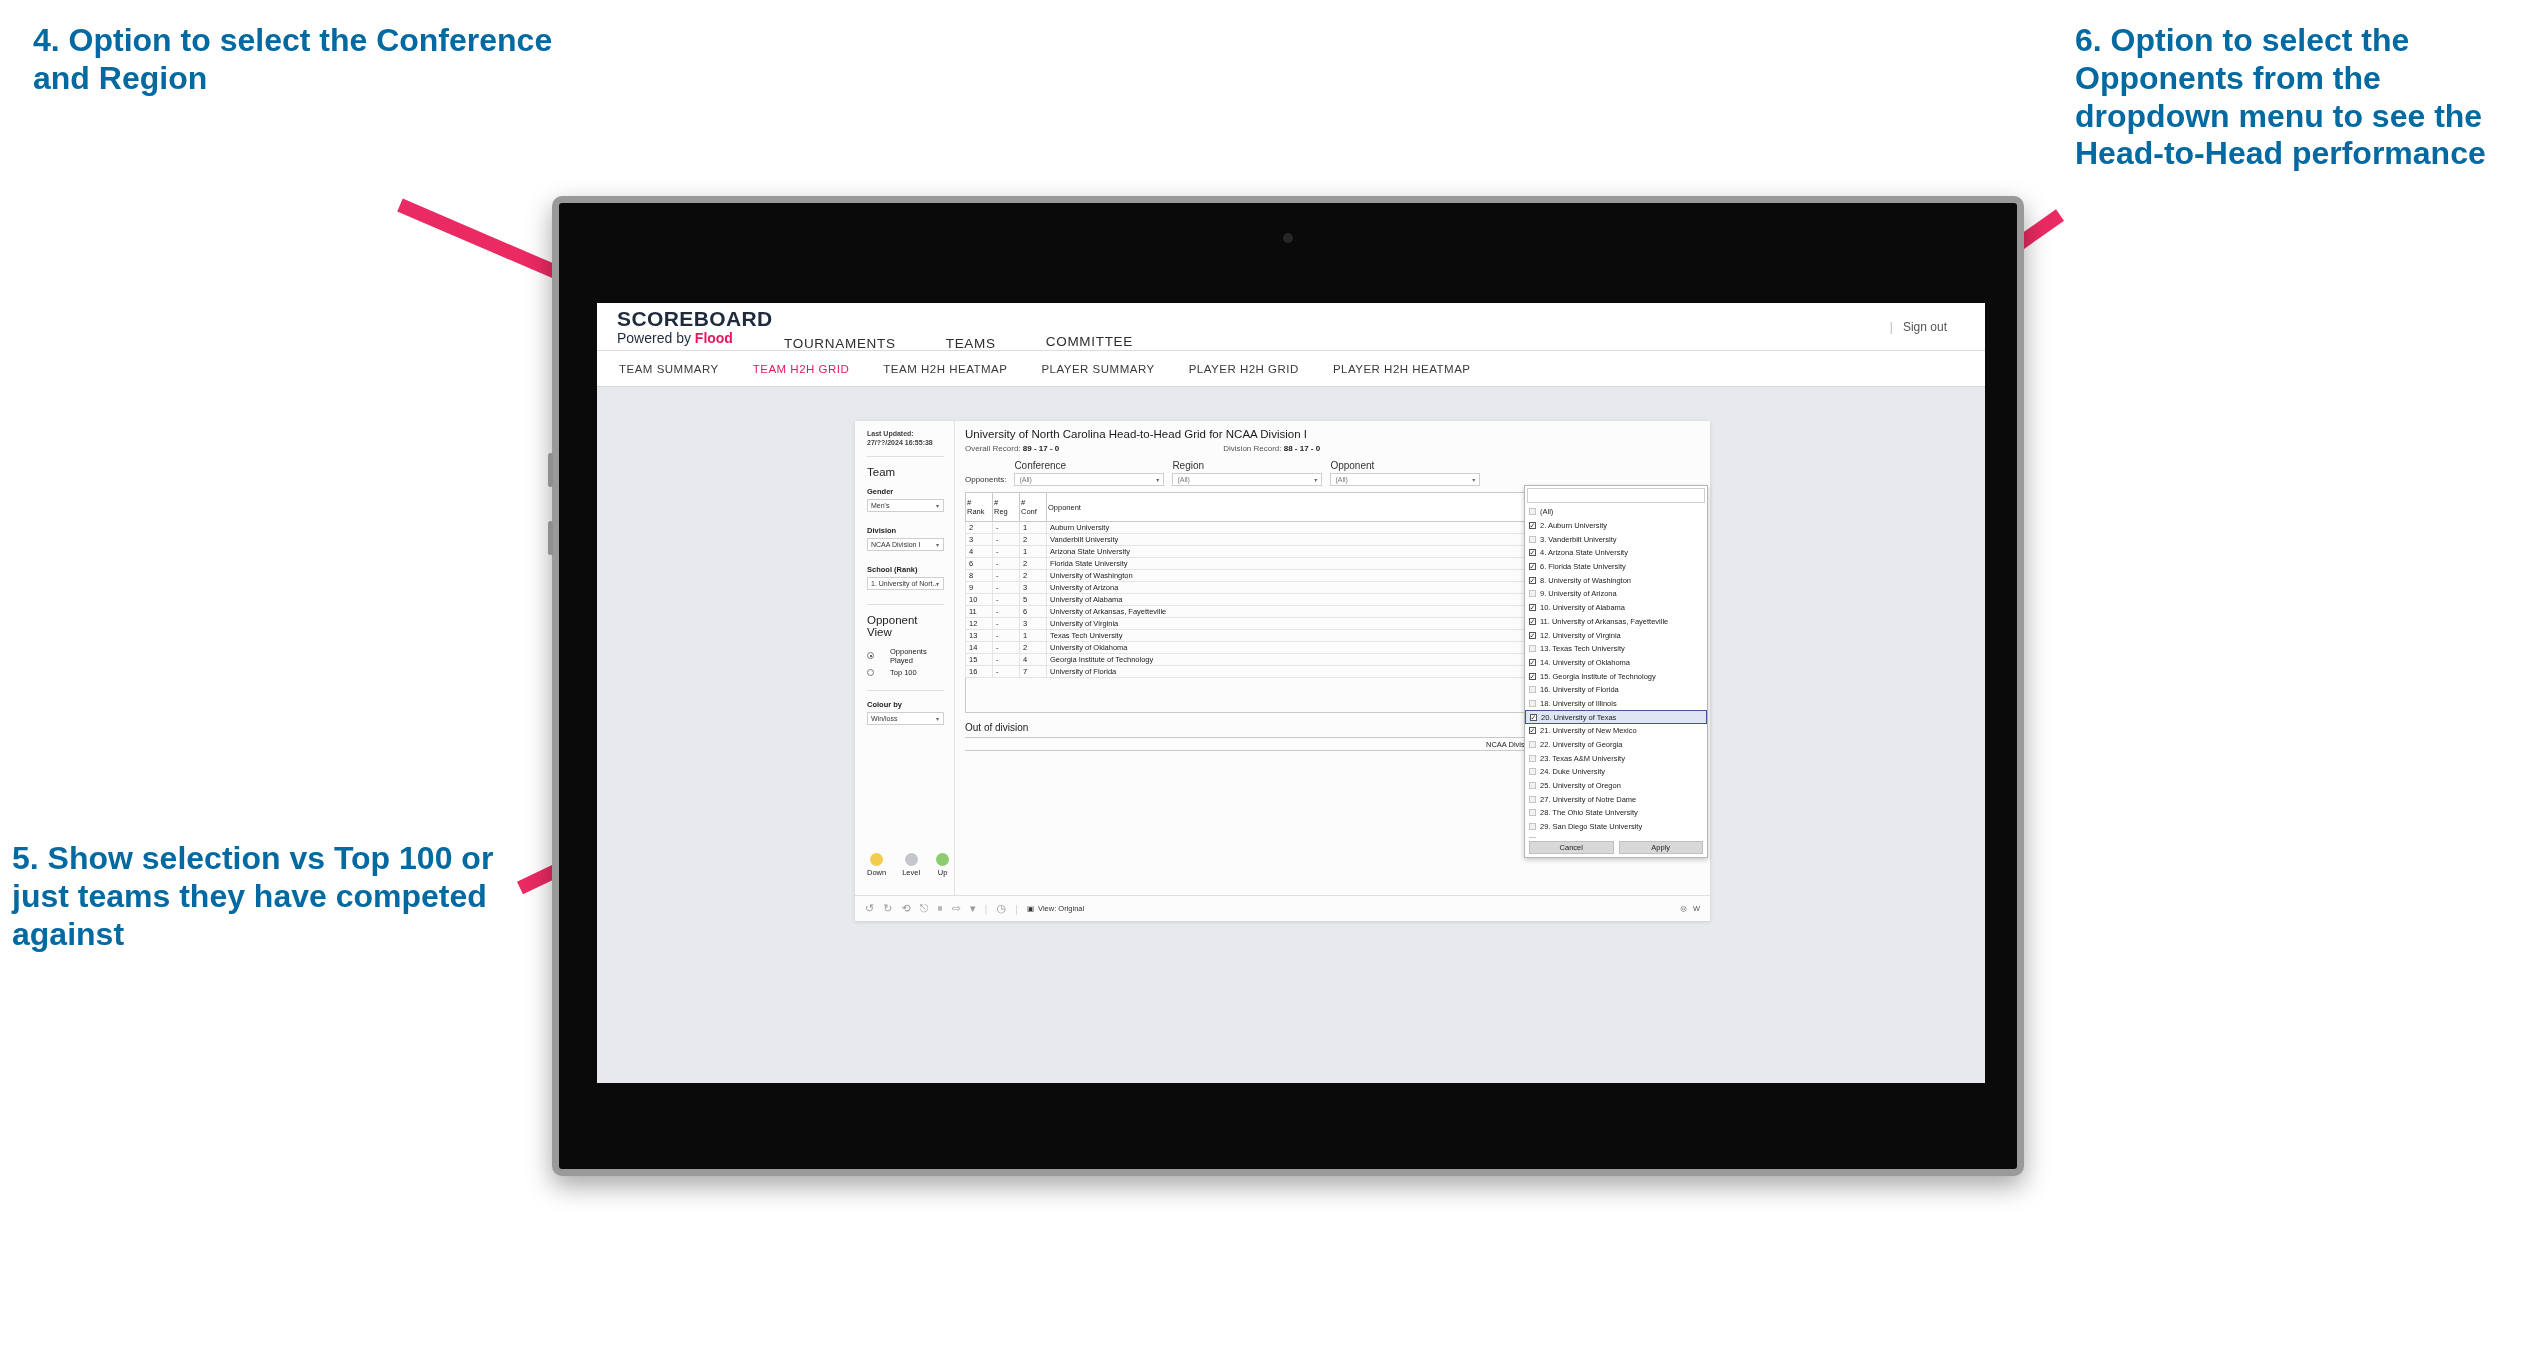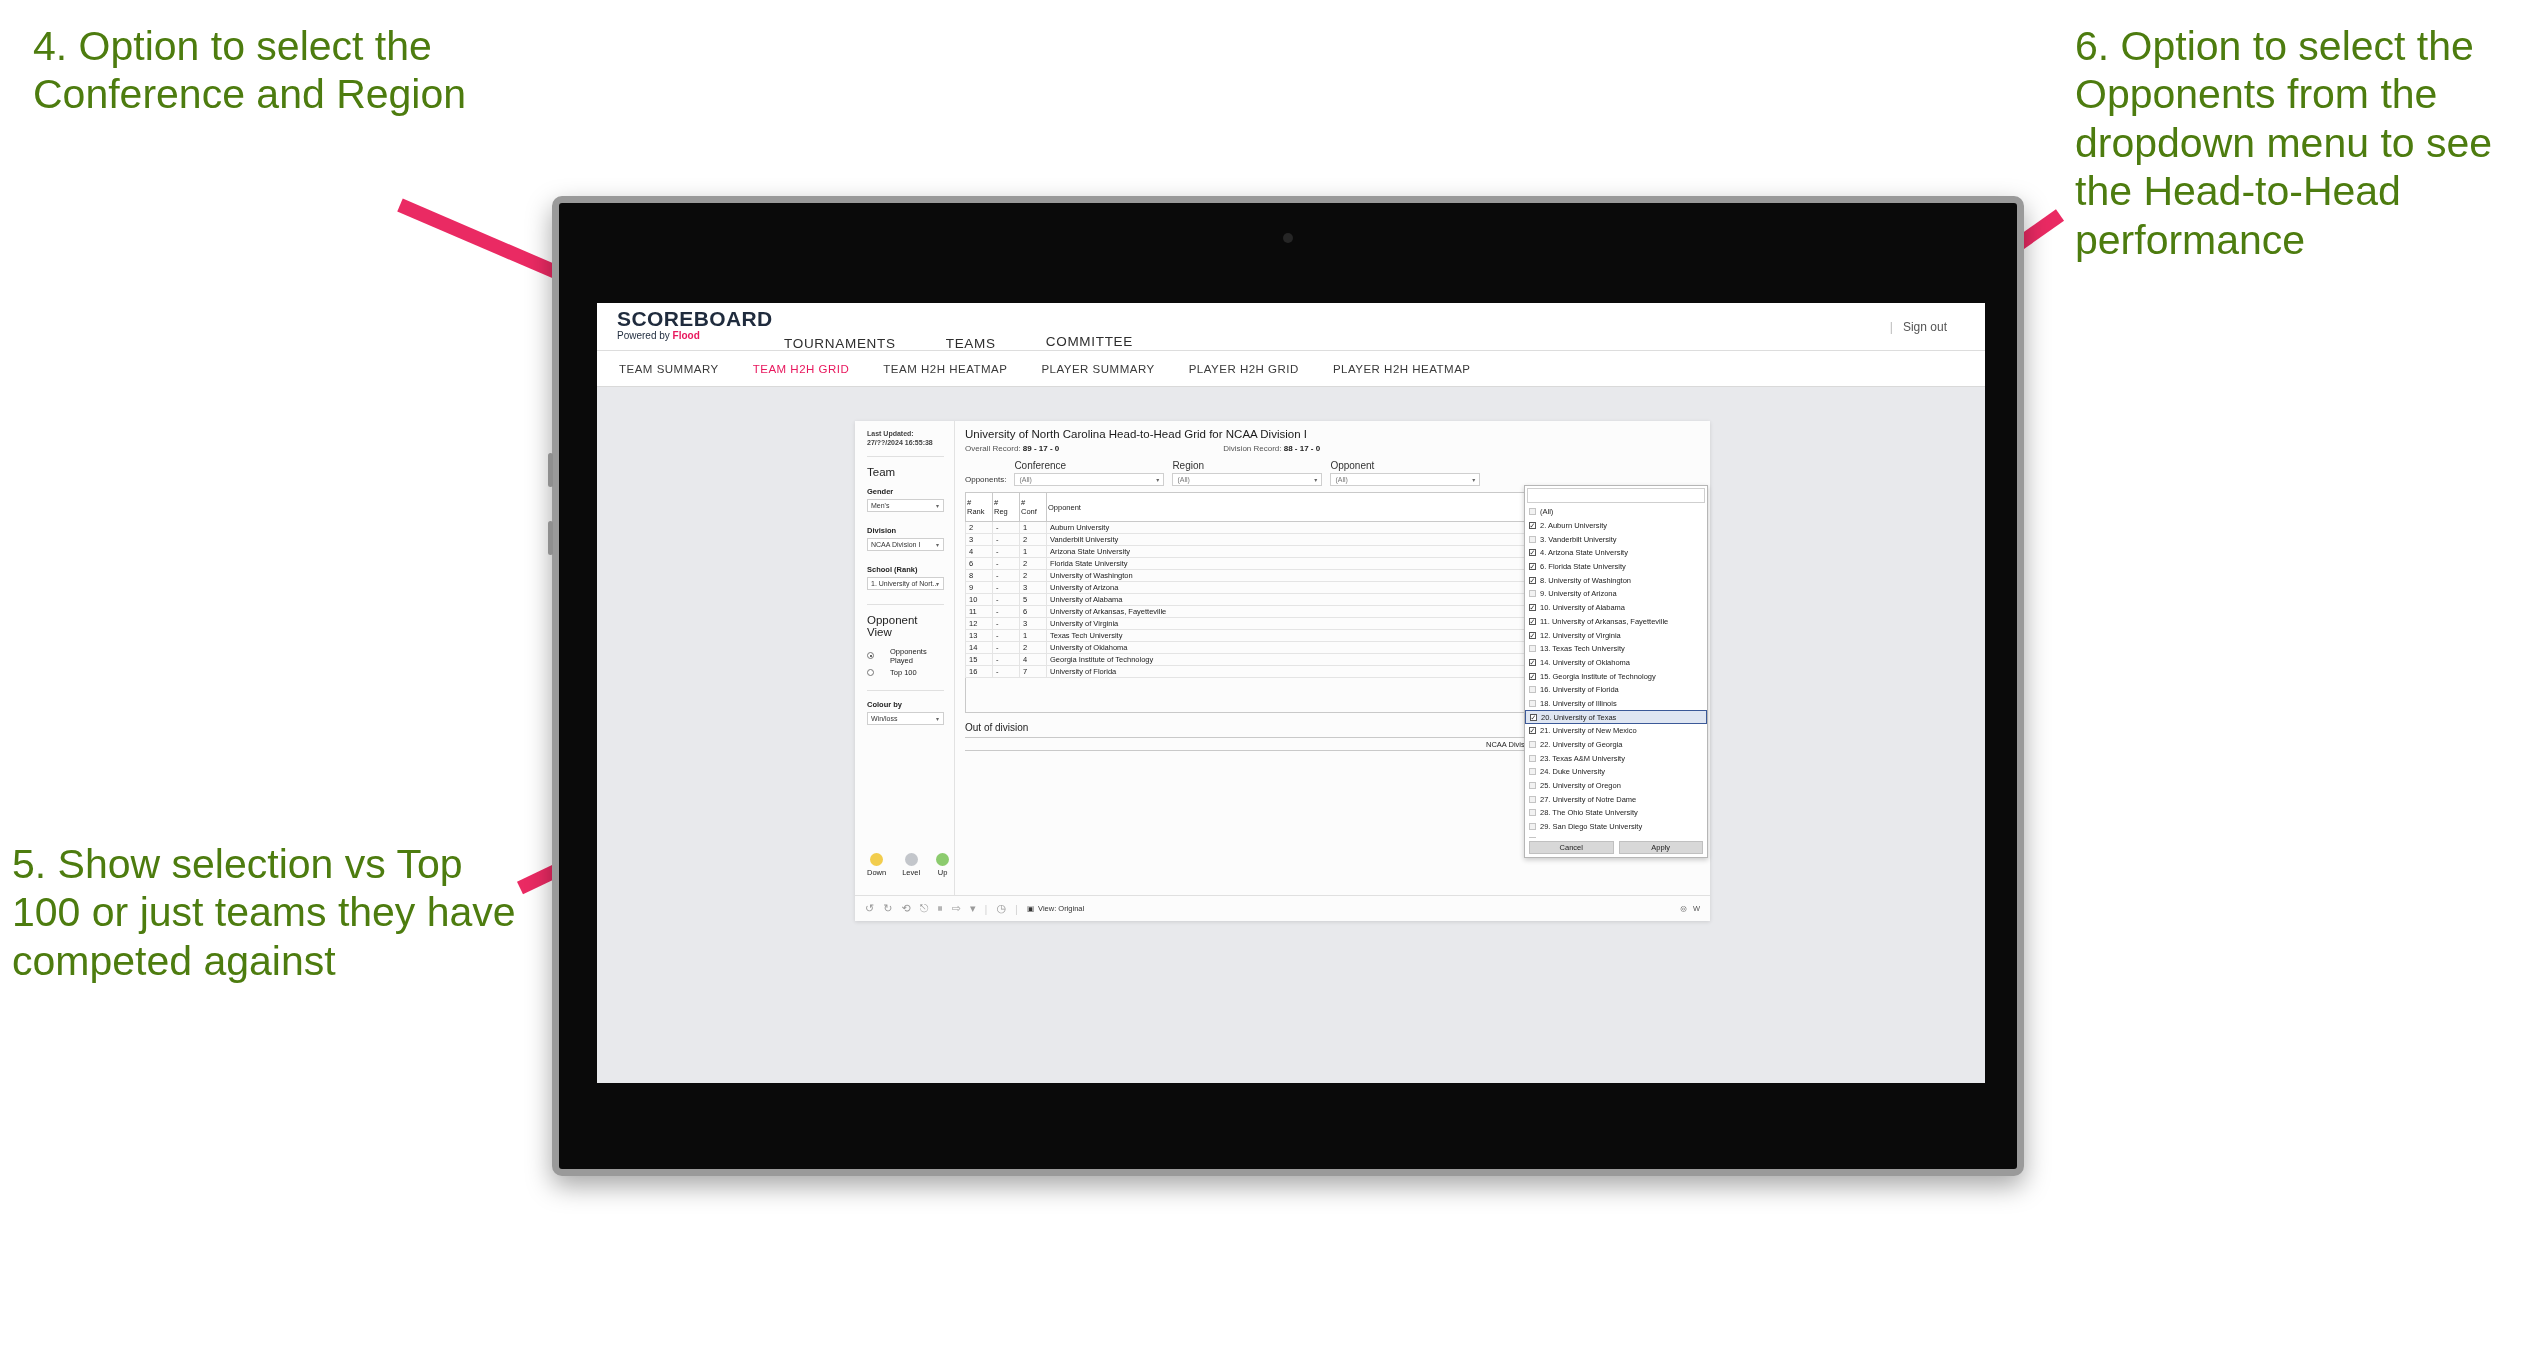--- a/index.html
+++ b/index.html
@@ -3,22 +3,22 @@
 <meta charset="utf-8">
 <style>
   html,body{margin:0;padding:0;}
   body{
     width:2533px;height:1363px;background:#ffffff;
     font-family:"Liberation Sans", sans-serif;
     position:relative;overflow:hidden;
   }
   
   .annot{
-    position:absolute;color:#4d7c0f;font-size:41px;line-height:1.18;
-    font-family:"Liberation Sans", sans-serif;white-space:pre-line;
+    position:absolute;color:#0369a1;font-size:32px;line-height:1.18;
+    font-family:"Liberation Sans", sans-serif;white-space:pre-line;font-weight:bold;
   }
   #annot-4{left:33px;top:22px;width:520px;}
   #annot-5{left:12px;top:840px;width:520px;}
   #annot-6{left:2075px;top:22px;width:460px;}
 
   .arrow-svg{position:absolute;left:0;top:0;width:2533px;height:1363px;pointer-events:none;}
 
   
   #tablet{
     position:absolute;left:552px;top:196px;width:1472px;height:980px;
@@ -34,21 +34,21 @@
   #cam{position:absolute;left:50%;top:30px;transform:translateX(-50%);
     width:10px;height:10px;border-radius:50%;background:#262626;}
   .sidebtn{position:absolute;left:-11px;background:#8f8f8f;width:5px;border-radius:3px;}
 
   
   #site-header{position:absolute;left:0;top:0;width:100%;height:48px;background:#fff;
     border-bottom:1px solid #ddd;box-sizing:border-box;}
   #logo{position:absolute;left:20px;top:5px;}
   #logo .wm{font-size:21px;font-weight:bold;color:#1f2b3d;letter-spacing:.4px;
     font-family:"Liberation Sans", sans-serif;line-height:1;}
-  #logo .pb{font-size:10px;color:#1f2b3d;margin-top:2px;line-height:1;}
+  #logo .pb{font-size:14px;color:#1f2b3d;margin-top:2px;line-height:1;}
   #logo .pb b{color:#e8175d;}
   #topnav{position:absolute;left:162px;top:16px;height:48px;display:flex;align-items:center;gap:0;}
   #topnav .titem{font-size:13.5px;color:#2e2e2e;letter-spacing:.7px;padding:0 25px;
     height:48px;display:flex;align-items:center;box-sizing:border-box;}
   #topnav .titem.active{border-bottom:3px solid #c8255a;}
   #signout{position:absolute;right:38px;top:0;height:48px;display:flex;align-items:center;
     font-size:12px;color:#555;gap:10px;}
   #signout .divider{color:#bbb;}
 
   

